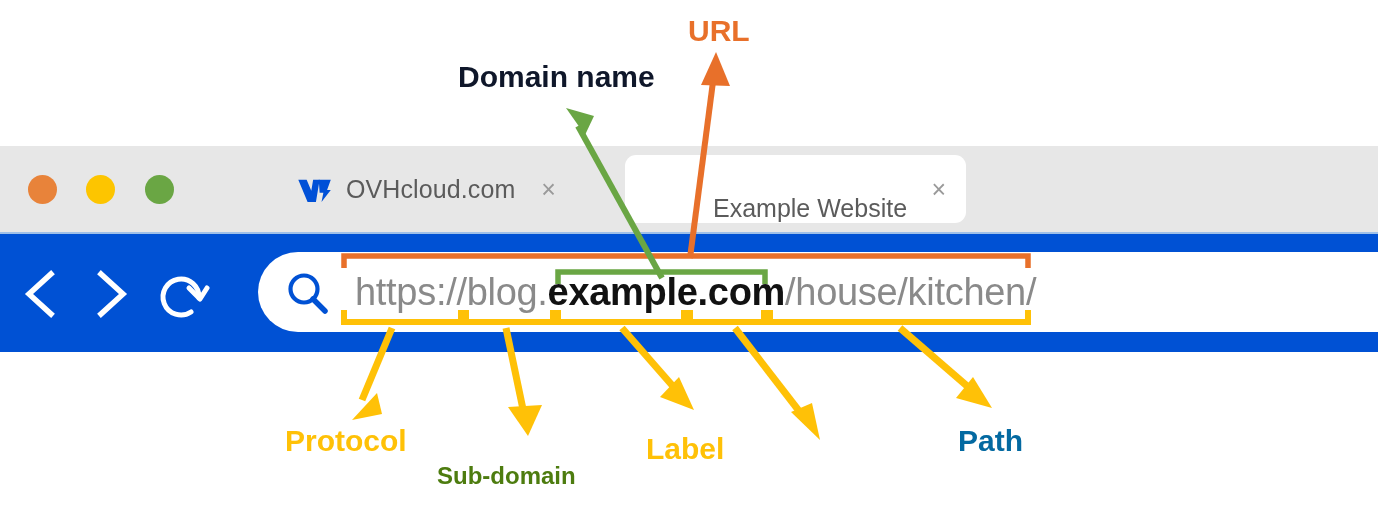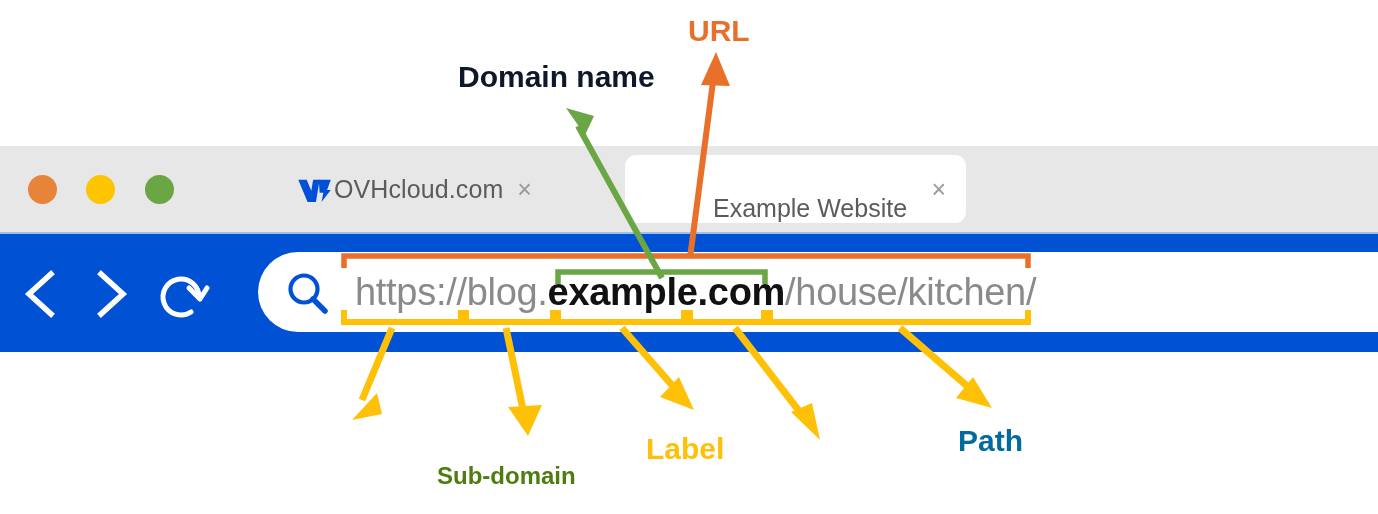--- a/index.html
+++ b/index.html
@@ -40,20 +40,21 @@
   .traffic.amber { left: 86px;  background: #fdc500; }
   .traffic.green { left: 145px; background: #6aa644; }
 
   .tab-inactive {
     position: absolute;
     left: 296px;
     top: 164px;
     height: 50px;
     display: flex;
     align-items: center;
+    gap: 12px;
     z-index: 6;
   }
   .ovh-logo {
     width: 38px;
     height: 26px;
     display: block;
   }
   .tab-inactive .tab-title {
     font-size: 25px;
     color: #5b5b5b;
@@ -273,17 +274,18 @@
       <polygon points="820,440 791,412 812,403" fill="#ffc107"></polygon>
     </g>
     <g>
       <line x1="900" y1="328" x2="974" y2="392" stroke="#ffc107" stroke-width="7"></line>
       <polygon points="992,408 956,398 973,377" fill="#ffc107"></polygon>
     </g>
   </svg>
 
   <div class="anno-label lbl-url">URL</div>
   <div class="anno-label lbl-domain">Domain name</div>
+  <div class="anno-label lbl-protocol">Protocol</div>
   <div class="anno-label lbl-subdomain">Sub-domain</div>
   <div class="anno-label lbl-label">Label</div>
   <div class="anno-label lbl-path">Path</div>
 
 </div>
 
 </body></html>

